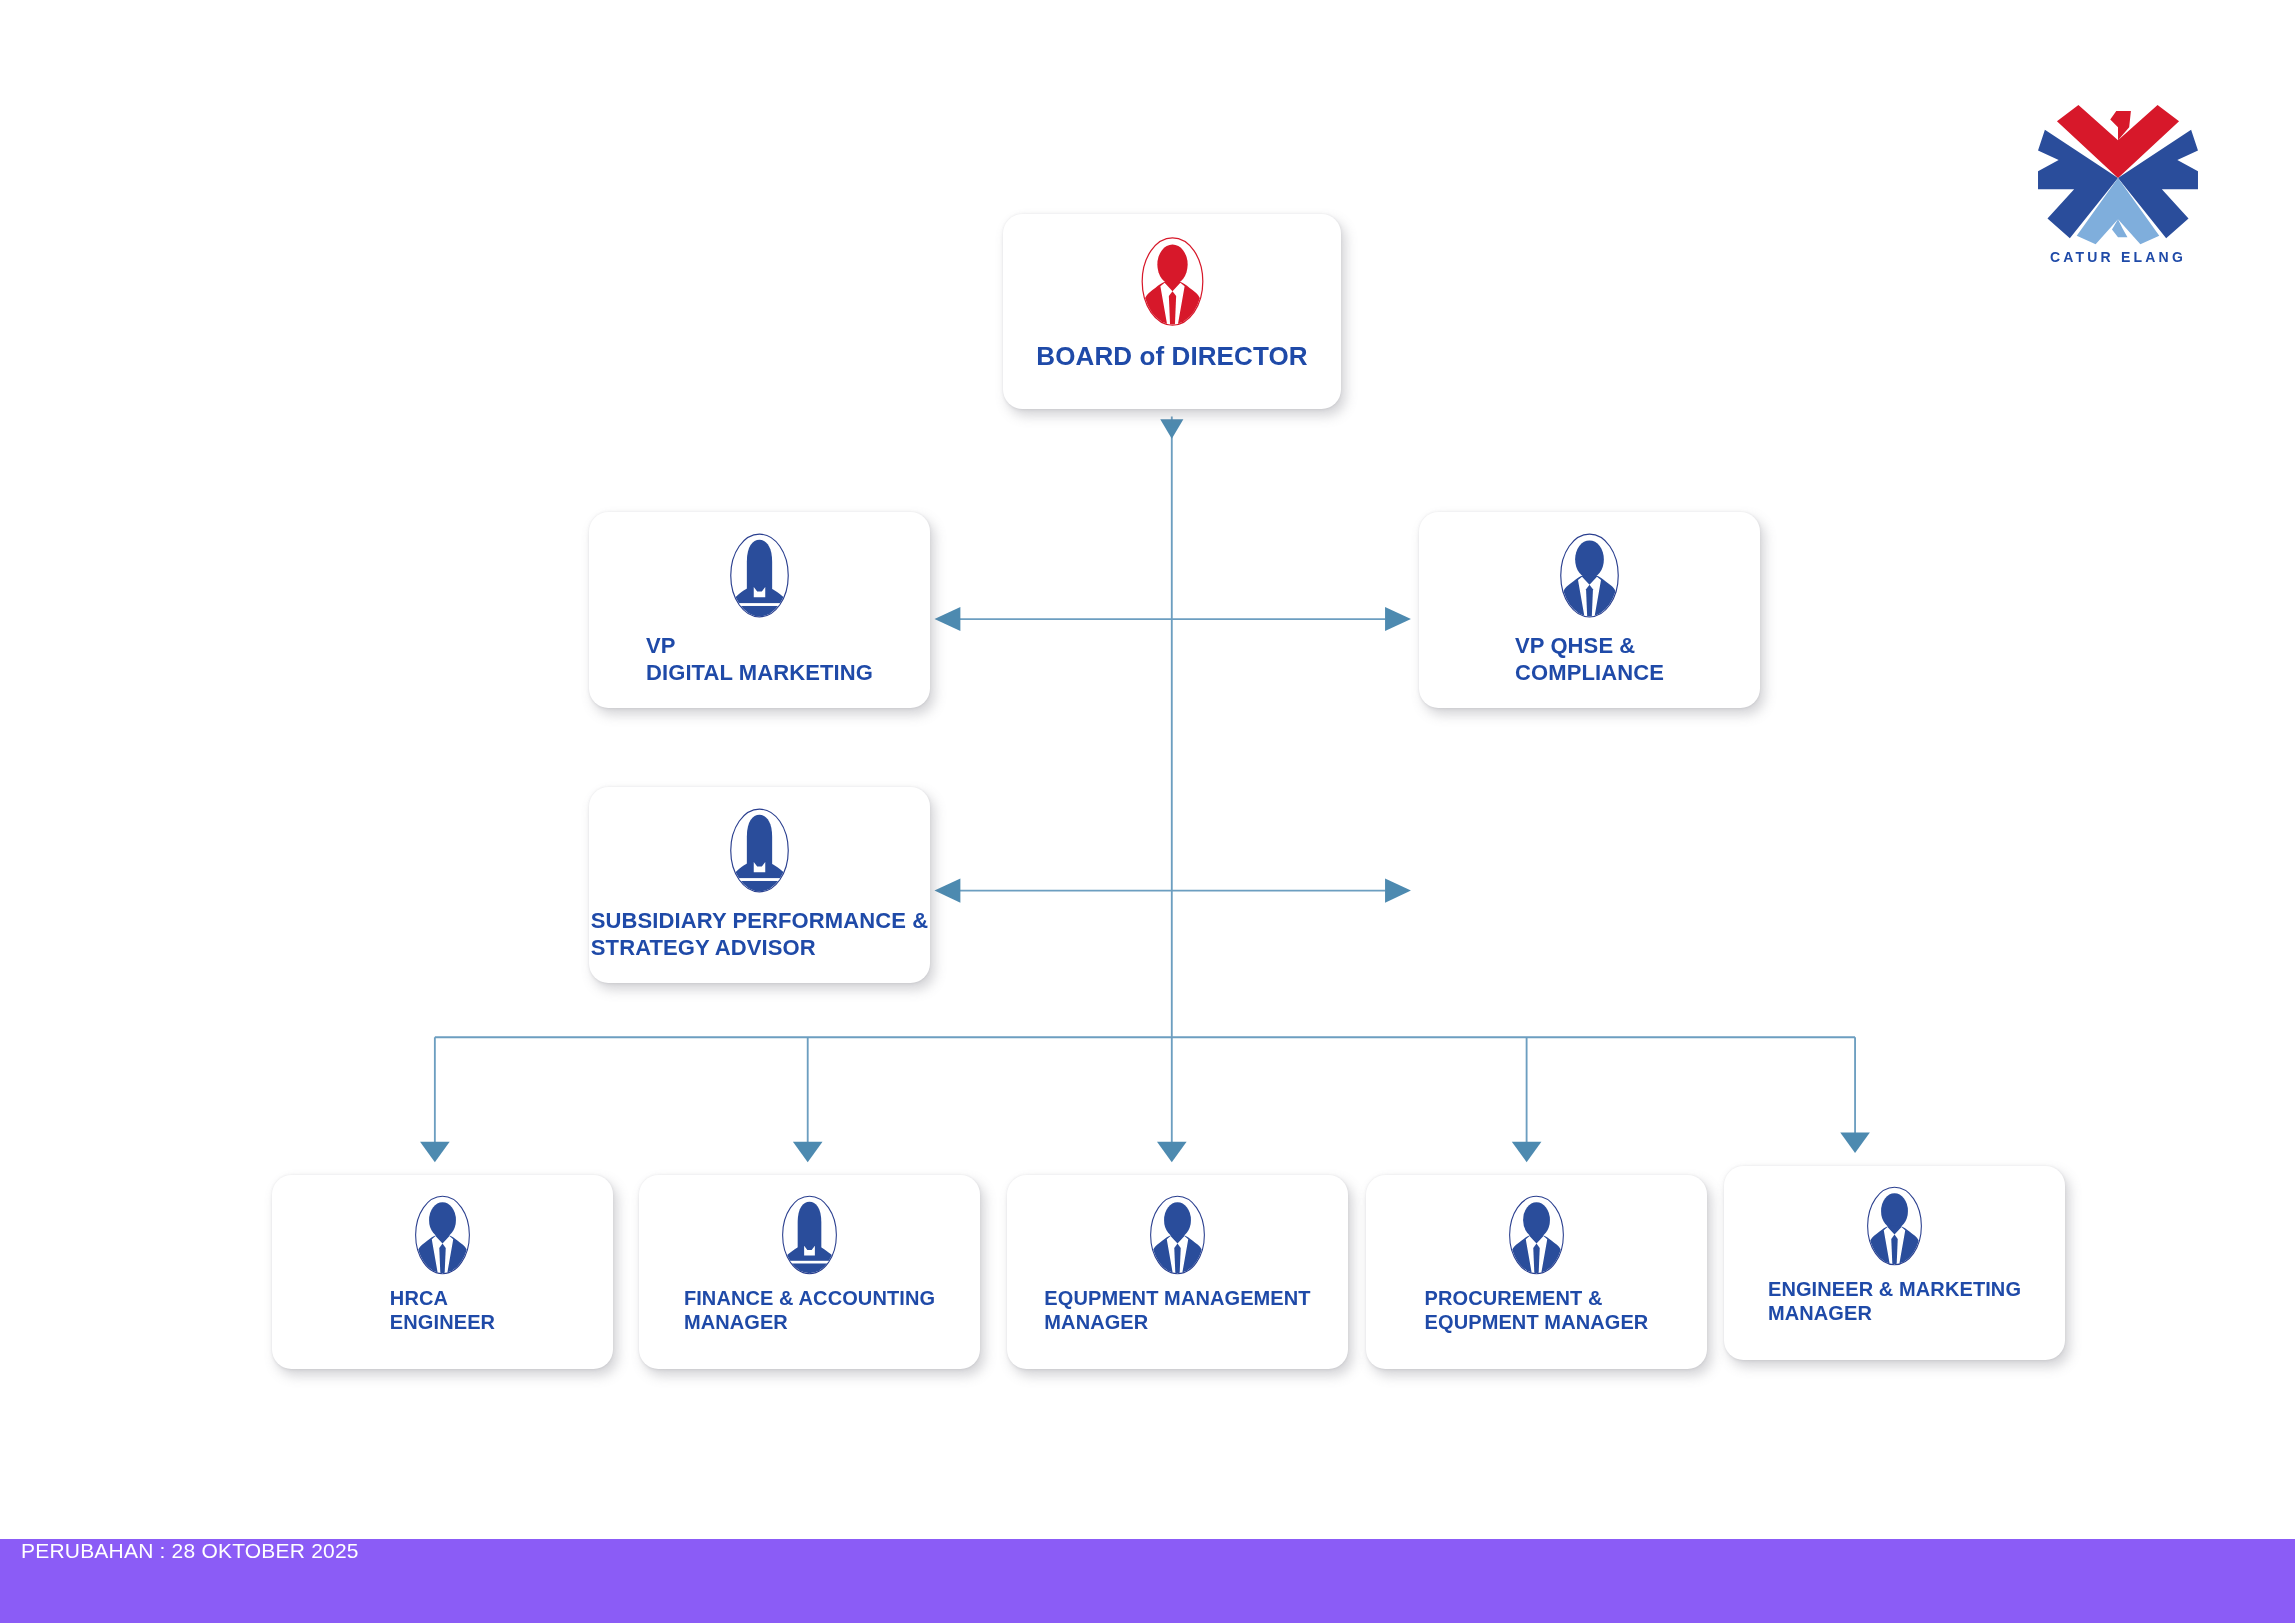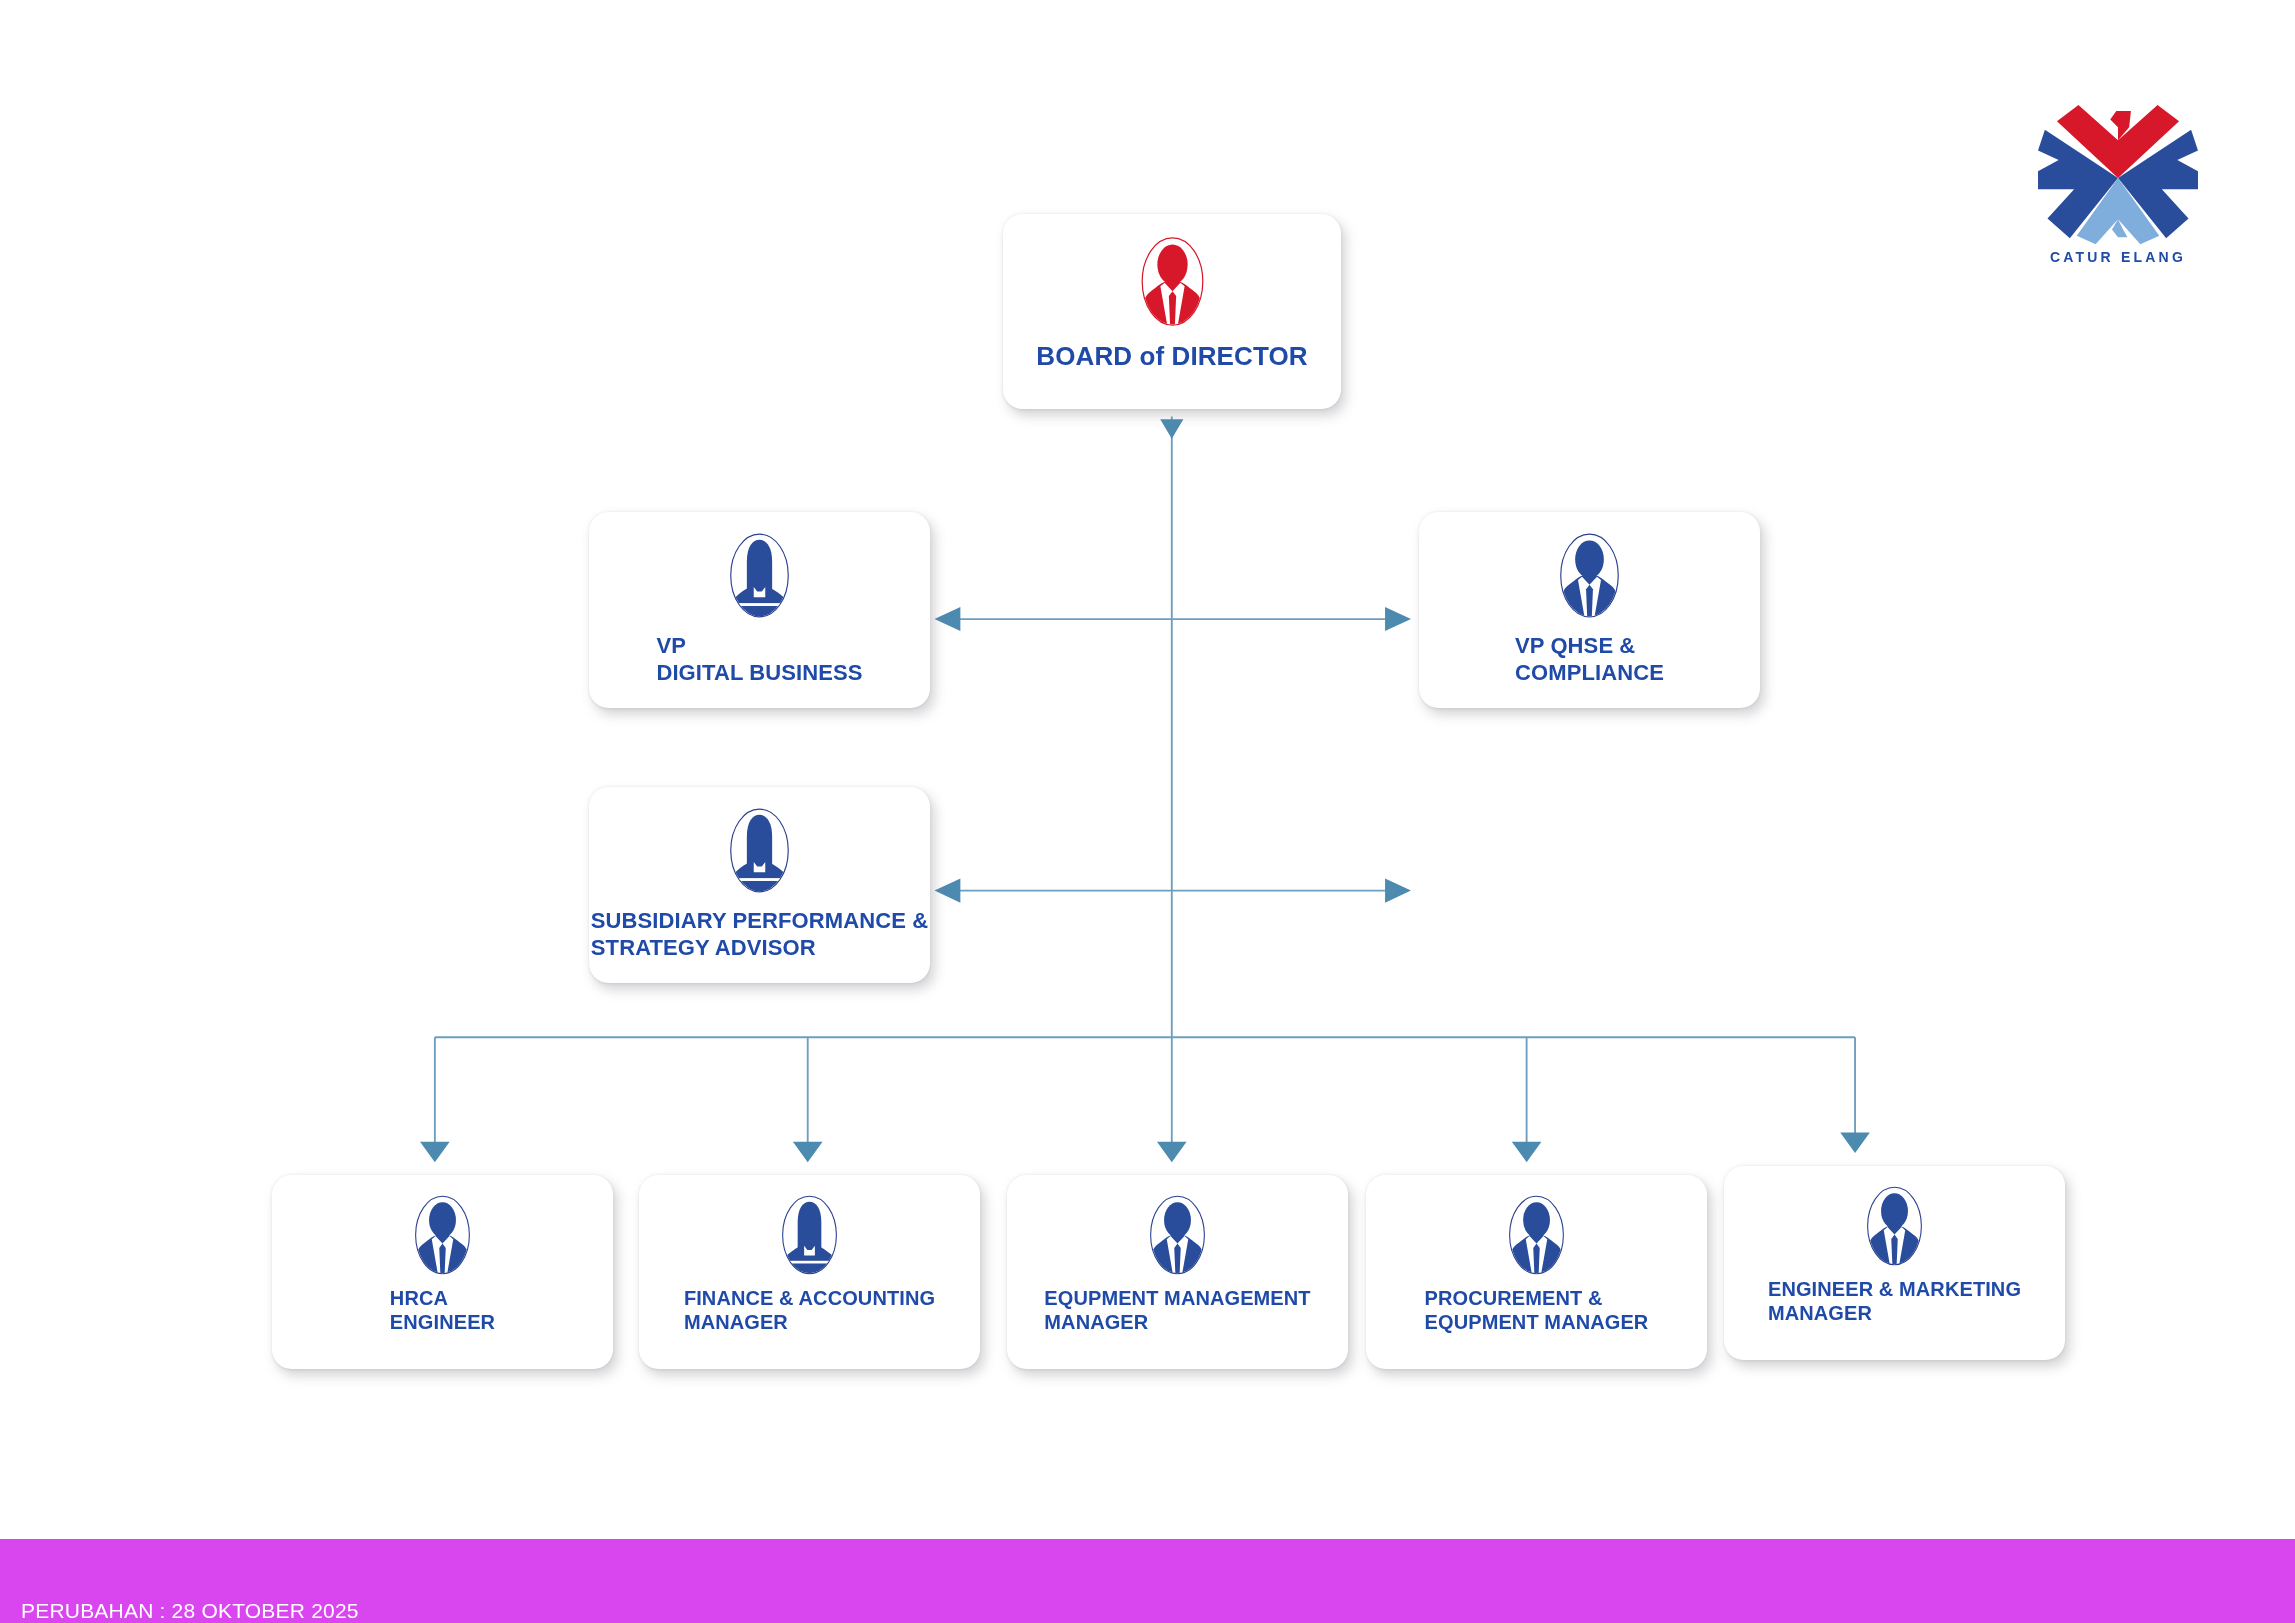--- a/index.html
+++ b/index.html
@@ -120,23 +120,23 @@
     font-family: "Liberation Sans", sans-serif;
   }
 
   
   #footer-bar {
     position: absolute;
     left: 0;
     top: 1539px;
     width: 2295px;
     height: 84px;
-    background: #d946ef;
+    background: #8b5cf6;
     display: flex;
-    align-items: flex-end;
+    align-items: flex-start;
   }
   #footer-text {
     color: #ffffff;
     font-size: 21px;
     margin-left: 21px;
     letter-spacing: 0.2px;
     font-family: "Liberation Sans", sans-serif;
   }
 </style>
 </head>
@@ -220,21 +220,21 @@
       <g clip-path="url(#clipF1)" fill="#2A4D9B">
         <path d="M 38 56 C 38 30 48 18 60 18 C 72 18 82 30 82 56 L 82 104 L 38 104 Z"></path>
         <path d="M 60 98 C 42 98 32 106 20 116 C 12 122 8 134 8 156 L 112 156 C 112 134 108 122 100 116 C 88 106 78 98 60 98 Z"></path>
       </g>
       <g clip-path="url(#clipF1)">
         <path d="M 50 100 L 50 118 L 70 118 L 70 100 L 64 108 L 56 108 Z" fill="#ffffff"></path>
         <rect x="14" y="128" width="92" height="5" fill="#ffffff"></rect>
       </g>
     </svg>
     <div class="node-label">VP
-DIGITAL BUSINESS</div>
+DIGITAL MARKETING</div>
   </div>
 
   <div class="node tier2" id="node-vp-qhse">
     <svg class="avatar" width="69" height="93" viewBox="0 0 120 160" xmlns="http://www.w3.org/2000/svg">
       <ellipse cx="60" cy="80" rx="50" ry="72" fill="none" stroke="#2A3F8F" stroke-width="2"></ellipse>
       <clipPath id="clipM1">
           <ellipse cx="60" cy="80" rx="49" ry="71"></ellipse>
         </clipPath>
       <g clip-path="url(#clipM1)" fill="#2A4D9B">
         <ellipse cx="60" cy="52" rx="25" ry="33"></ellipse>

